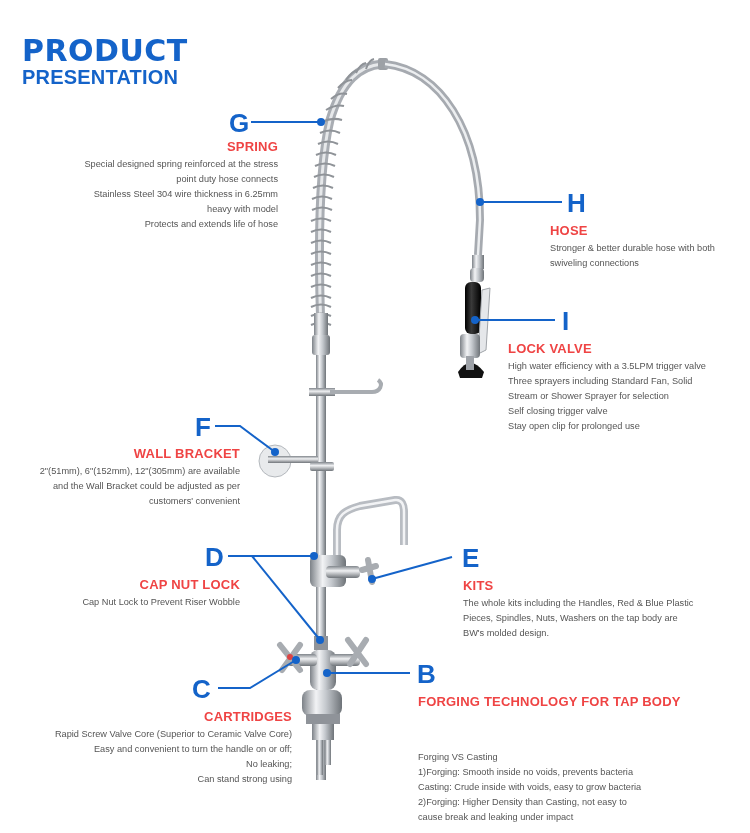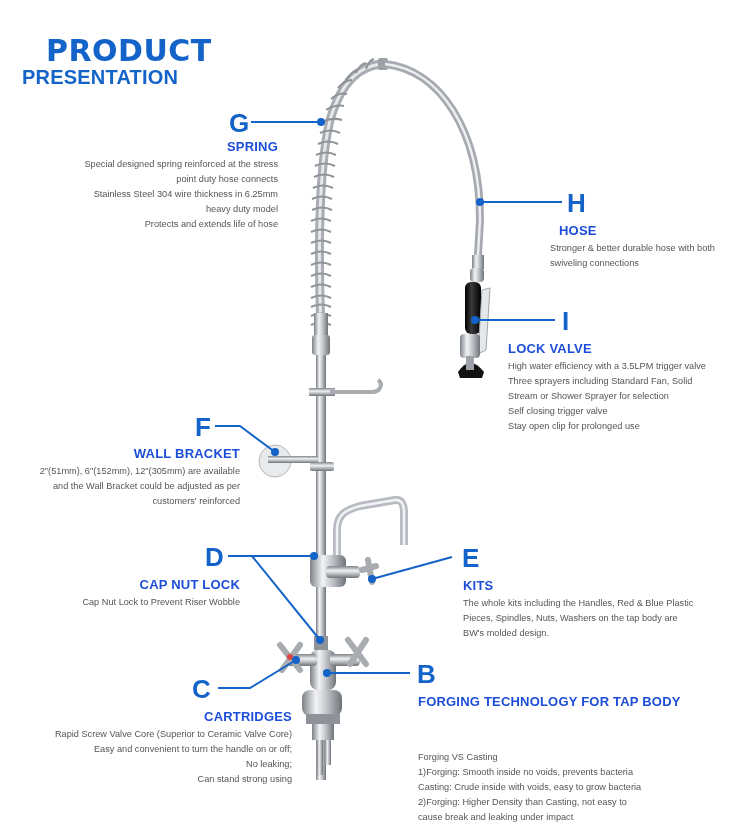--- a/index.html
+++ b/index.html
@@ -1,24 +1,24 @@
 <!DOCTYPE html>
 <html><head>
 <meta charset="utf-8">
 <style>
   html, body { margin: 0; padding: 0; background: #ffffff; }
   body { width: 750px; height: 833px; position: relative; overflow: hidden;
          font-family: "Liberation Sans", sans-serif; color: #222; }
   .abs { position: absolute; }
   .title1 { left: 22px; top: 36px; font-size: 30px; font-weight: 900; color: #1463c9;
-            letter-spacing: 0.5px; font-family: "DejaVu Sans", sans-serif; line-height: 1; margin-left: 24px; }
+            letter-spacing: 0.5px; font-family: "DejaVu Sans", sans-serif; line-height: 1; }
   .title2 { left: 22px; top: 67px; font-size: 20px; font-weight: bold; color: #1463c9;
             line-height: 1; letter-spacing: 0.2px; }
   .letter { font-size: 26px; font-weight: bold; color: #1463c9; line-height: 1; }
-  .heading { font-size: 13px; font-weight: bold; color: #1d4ed8; line-height: 1; letter-spacing: 0.2px; }
+  .heading { font-size: 13px; font-weight: bold; color: #ef4444; line-height: 1; letter-spacing: 0.2px; }
   .desc { font-size: 9.2px; color: #555; line-height: 15px; }
   .desc div { white-space: nowrap; }
   .right { text-align: right; }
   svg.diagram { position: absolute; left: 0; top: 0; }
 </style>
 </head>
 <body>
 
 <div class="abs title1">PRODUCT</div>
 <div class="abs title2">PRESENTATION</div>
@@ -169,47 +169,47 @@
     <circle cx="327" cy="673" r="4"></circle>
   </g>
 </svg>
 
 <div class="abs letter" style="left:229px; top:110px;">G</div>
 <div class="abs heading right" style="left:150px; width:128px; top:140px;">SPRING</div>
 <div class="abs desc right" style="left:60px; width:218px; top:157px;">
   <div>Special designed spring reinforced at the stress</div>
   <div>point duty hose connects</div>
   <div>Stainless Steel 304 wire thickness in 6.25mm</div>
-  <div>heavy duty model</div>
+  <div>heavy with model</div>
   <div>Protects and extends life of hose</div>
 </div>
 
 <div class="abs letter" style="left:567px; top:190px;">H</div>
-<div class="abs heading" style="left:550px; top:224px;margin-left:9px;">HOSE</div>
+<div class="abs heading" style="left:550px; top:224px;">HOSE</div>
 <div class="abs desc" style="left:550px; top:241px;">
   <div>Stronger &amp; better durable hose with both</div>
   <div>swiveling connections</div>
 </div>
 
 <div class="abs letter" style="left:562px; top:308px;">I</div>
 <div class="abs heading" style="left:508px; top:342px;">LOCK VALVE</div>
 <div class="abs desc" style="left:508px; top:359px;">
   <div>High water efficiency with a 3.5LPM trigger valve</div>
   <div>Three sprayers including Standard Fan, Solid</div>
   <div>Stream or Shower Sprayer for selection</div>
   <div>Self closing trigger valve</div>
   <div>Stay open clip for prolonged use</div>
 </div>
 
 <div class="abs letter" style="left:195px; top:414px;">F</div>
 <div class="abs heading right" style="left:100px; width:140px; top:447px;">WALL BRACKET</div>
 <div class="abs desc right" style="left:20px; width:220px; top:464px;">
   <div>2"(51mm), 6"(152mm), 12"(305mm) are available</div>
   <div>and the Wall Bracket could be adjusted as per</div>
-  <div>customers' reinforced</div>
+  <div>customers' convenient</div>
 </div>
 
 <div class="abs letter" style="left:205px; top:544px;">D</div>
 <div class="abs heading right" style="left:100px; width:140px; top:578px;">CAP NUT LOCK</div>
 <div class="abs desc right" style="left:40px; width:200px; top:595px;">
   <div>Cap Nut Lock to Prevent Riser Wobble</div>
 </div>
 
 <div class="abs letter" style="left:462px; top:545px;">E</div>
 <div class="abs heading" style="left:463px; top:579px;">KITS</div>

